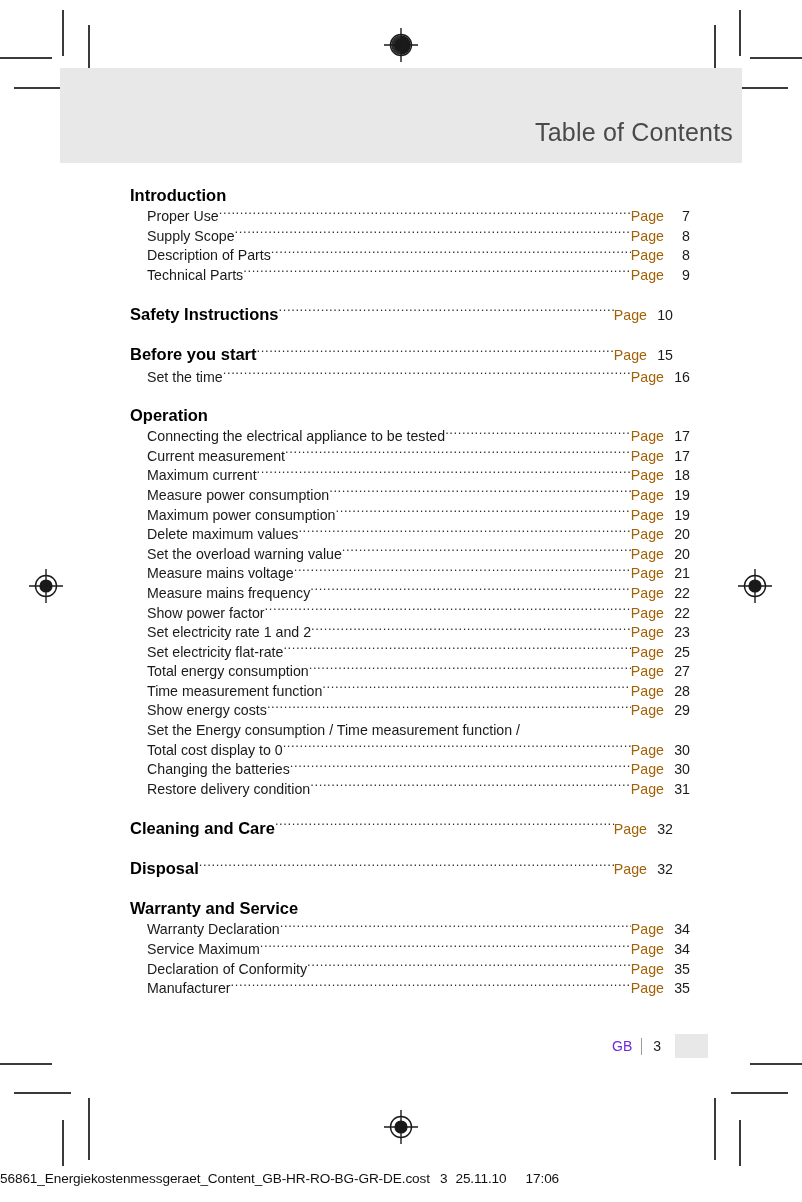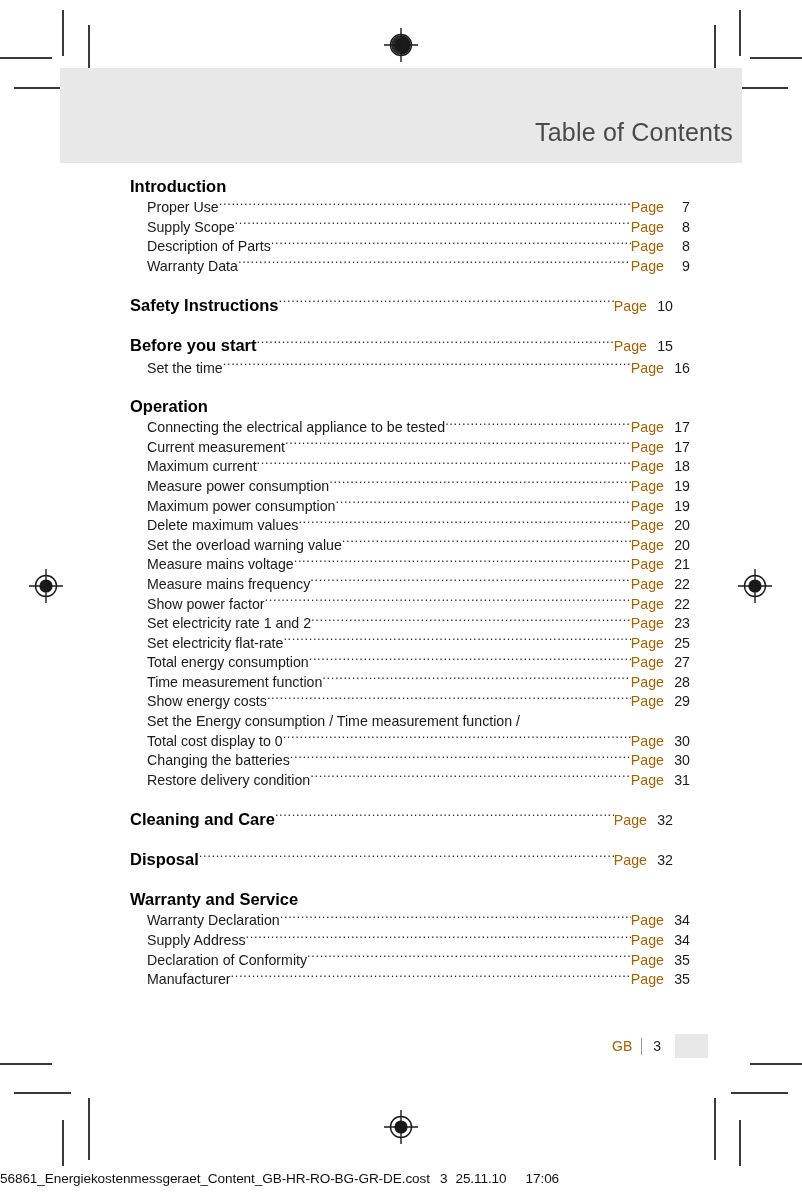--- a/index.html
+++ b/index.html
@@ -71,20 +71,21 @@
     display: flex;
     align-items: baseline;
     width: 100%;
   }
   .heading-row {
     font-weight: bold;
     font-size: 16.5px;
     color: #000;
     line-height: 21px;
     margin-bottom: 1px;
+    margin-top: 9px;
   }
   .heading-label { white-space: nowrap; }
 
   .entry-row {
     font-size: 14.2px;
     color: #1a1a1a;
     line-height: 19.4px;
     padding-left: 17px;
   }
   .entry-label { white-space: nowrap; }
@@ -136,21 +137,21 @@
   #footer-marker {
     position: absolute;
     left: 612px;
     top: 1034px;
     display: flex;
     align-items: center;
     height: 24px;
   }
   #footer-lang {
     font-size: 14px;
-    color: #a16207;
+    color: #6d28d9;
     padding-right: 9px;
   }
   #footer-divider {
     width: 1px;
     height: 17px;
     background: #9a9a9a;
   }
   #footer-page {
     font-size: 14px;
     color: #1a1a1a;
@@ -262,21 +263,21 @@
           <span class="page-word">Page</span>
           <span class="page-num">8</span>
         </div>
         <div class="entry-row">
           <span class="entry-label">Description of Parts</span>
           <span class="leader"></span>
           <span class="page-word">Page</span>
           <span class="page-num">8</span>
         </div>
         <div class="entry-row">
-          <span class="entry-label">Warranty Data</span>
+          <span class="entry-label">Technical Parts</span>
           <span class="leader"></span>
           <span class="page-word">Page</span>
           <span class="page-num">9</span>
         </div>
       </div>
       <div class="group">
         <div class="heading-row">
           <span class="heading-label">Safety Instructions</span>
           <span class="leader"></span>
           <span class="page-word">Page</span>
@@ -434,21 +435,21 @@
         <div class="heading-row">
           <span class="heading-label">Warranty and Service</span>
         </div>
         <div class="entry-row">
           <span class="entry-label">Warranty Declaration</span>
           <span class="leader"></span>
           <span class="page-word">Page</span>
           <span class="page-num">34</span>
         </div>
         <div class="entry-row">
-          <span class="entry-label">Supply Address</span>
+          <span class="entry-label">Service Maximum</span>
           <span class="leader"></span>
           <span class="page-word">Page</span>
           <span class="page-num">34</span>
         </div>
         <div class="entry-row">
           <span class="entry-label">Declaration of Conformity</span>
           <span class="leader"></span>
           <span class="page-word">Page</span>
           <span class="page-num">35</span>
         </div>

